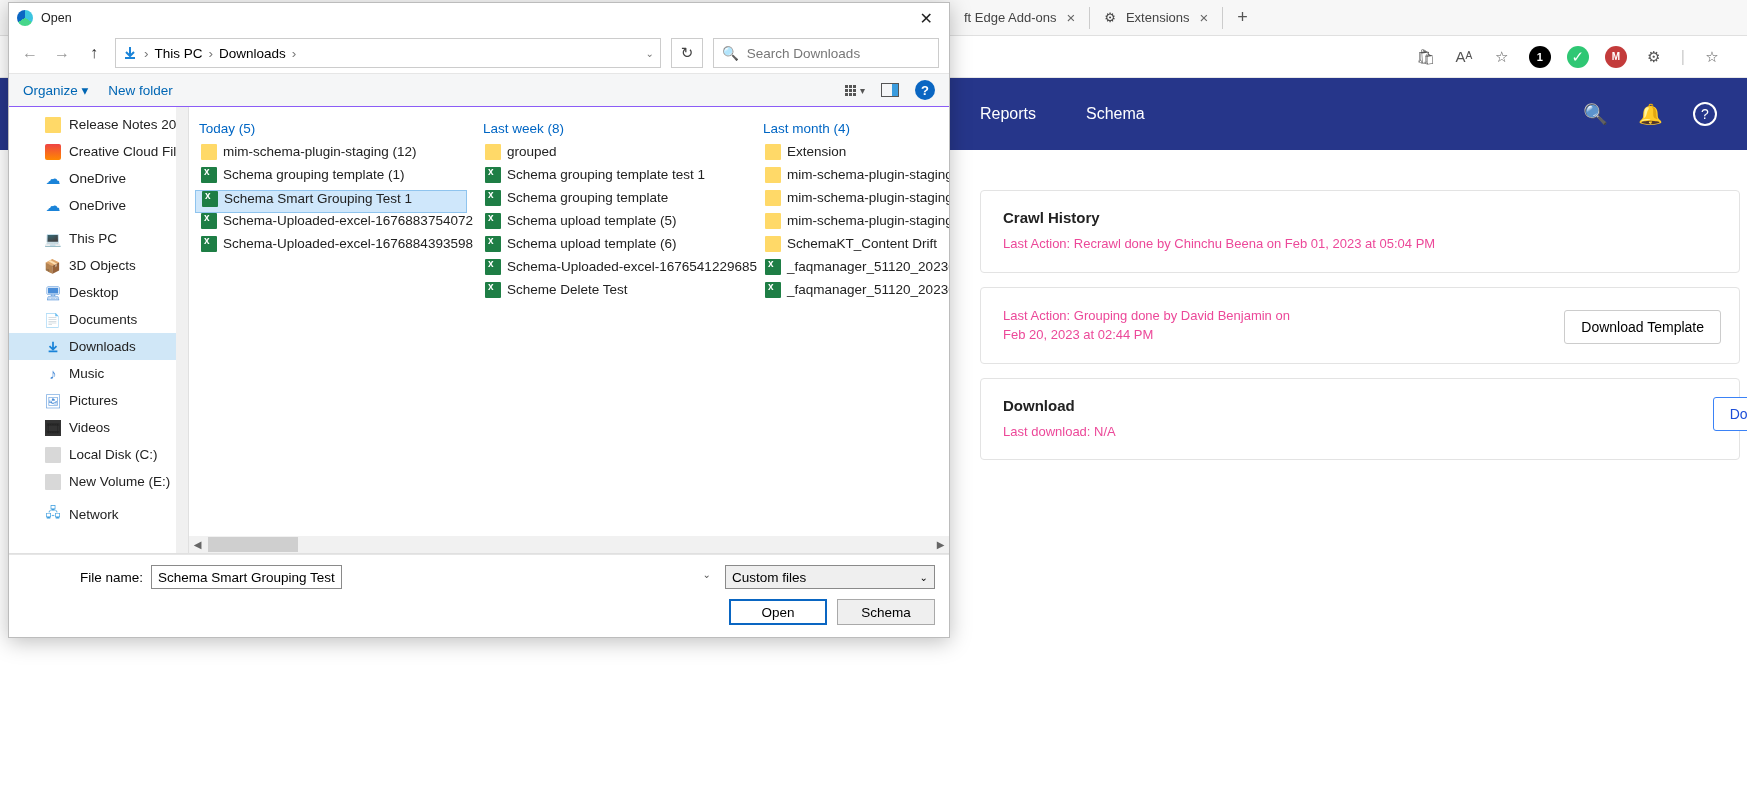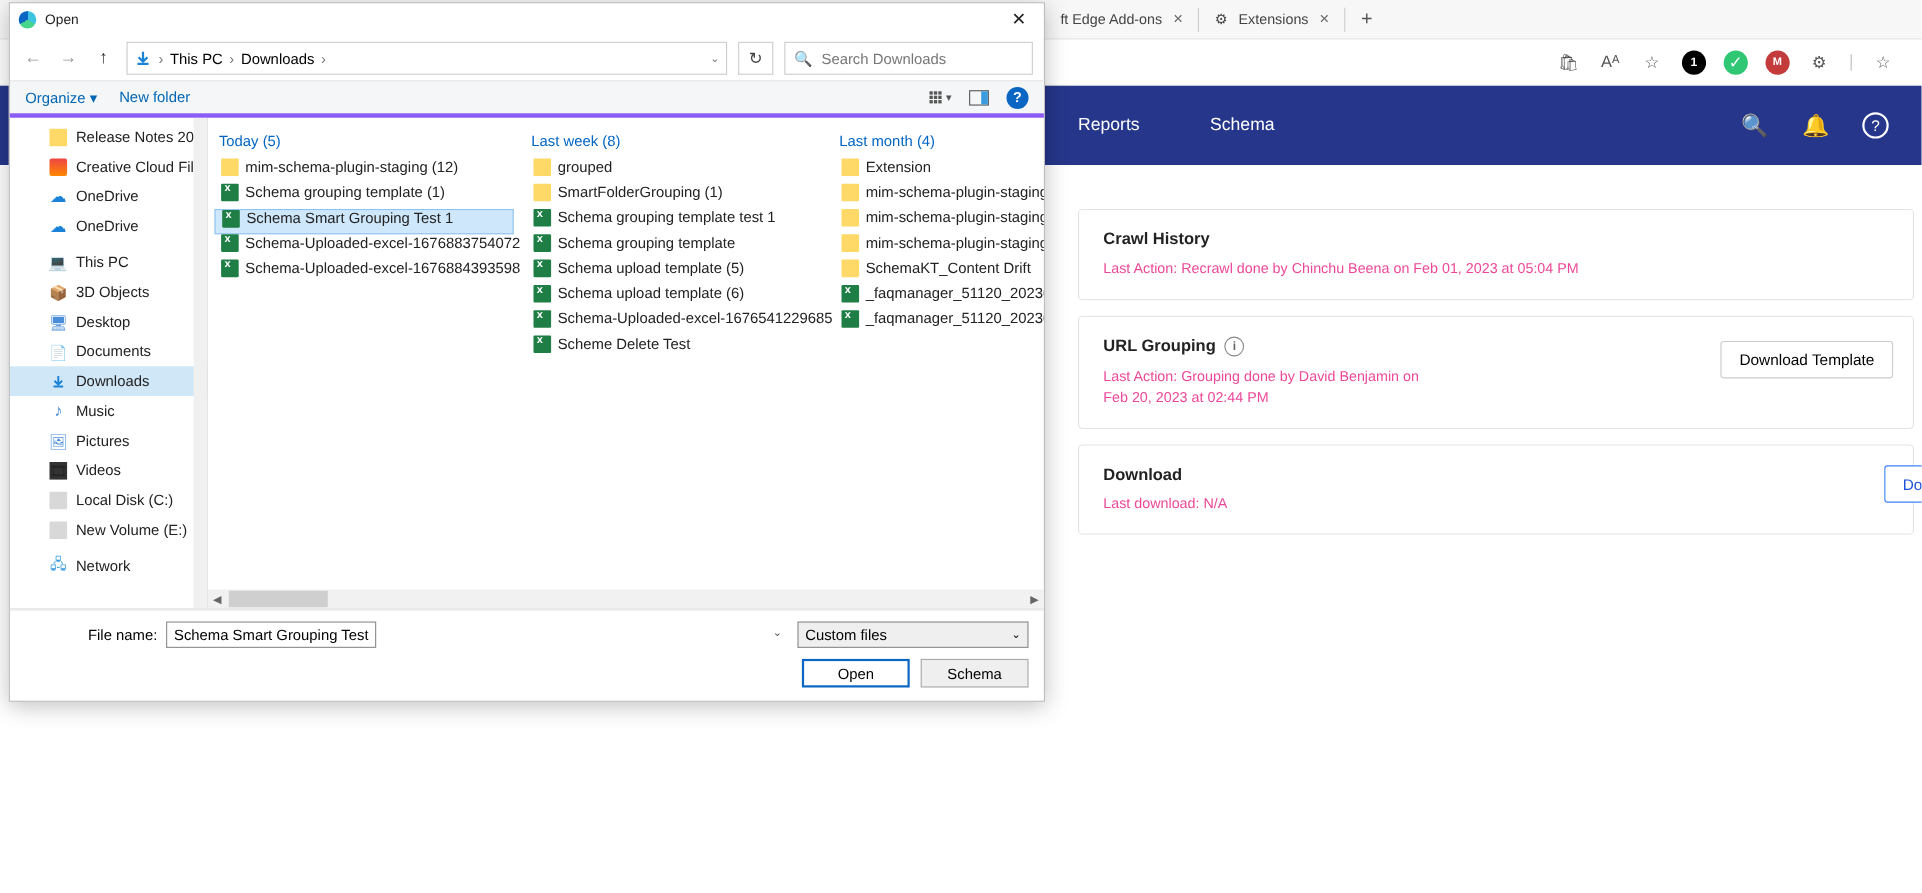--- a/index.html
+++ b/index.html
@@ -15,21 +15,21 @@
 
 .urlbar{display:flex;align-items:center;height:42px;padding:0 14px;gap:10px;background:#fff;border-bottom:1px solid #e8e8e8;}
 .urlbar-left{flex:1;}
 .urlbar-icons{display:flex;align-items:center;gap:16px;margin-left:auto;padding-right:10px;}
 .bi{width:22px;height:22px;display:flex;align-items:center;justify-content:center;font-size:15px;color:#555;border-radius:50%;}
 .bi.circ-black{background:#000;color:#fff;font-size:11px;font-weight:bold;}
 .bi.circ-green{background:#2fc774;color:#fff;}
 .bi.circ-red{background:#c33b3b;color:#fff;font-size:10px;font-weight:bold;}
 
 .appbar{height:72px;background:#26368a;display:flex;align-items:center;padding:0 30px;color:#fff;}
-.appbar .nav{display:flex;gap:64px;margin-left:950px;font-size:16px;}
+.appbar .nav{display:flex;gap:50px;margin-left:950px;font-size:16px;}
 .appbar .right{margin-left:auto;display:flex;gap:30px;font-size:20px;}
 
 .page{padding:40px 0 0 980px; position:relative;}
 .card{border:1px solid #e3e3e3;border-radius:4px;padding:18px 22px;margin-bottom:14px;position:relative;width:760px;}
 .card h3{font-size:15px;font-weight:600;color:#222;margin-bottom:8px;display:flex;align-items:center;gap:8px;}
 .card .info{display:inline-flex;width:18px;height:18px;border:1px solid #888;border-radius:50%;align-items:center;justify-content:center;font-size:11px;color:#666;}
 .card p{font-size:13px;color:#ec4899;line-height:1.5;}
 .card .btn{position:absolute;right:18px;top:22px;border:1px solid #ccc;background:#fff;padding:8px 16px;font-size:14px;border-radius:3px;cursor:pointer;}
 .card .linkbtn{position:absolute;right:-70px;top:18px;border:1px solid #3b82f6;color:#1d4ed8;background:#fff;padding:8px 16px;font-size:14px;border-radius:3px;}
 
@@ -42,21 +42,21 @@
 .navbar{display:flex;align-items:center;gap:10px;height:40px;padding:4px 10px;}
 .navbtn{width:22px;text-align:center;color:#999;font-size:16px;}
 .navbtn.enabled{color:#333;}
 .downarrow{width:16px;height:16px;display:flex;align-items:center;justify-content:center;}
 .downarrow svg{width:16px;height:16px;}
 .crumbbox{flex:1;display:flex;align-items:center;height:30px;border:1px solid #ccc;padding:0 6px;font-size:13.5px;gap:6px;}
 .crumbbox .sep{color:#777;}
 .refresh{width:32px;height:30px;border:1px solid #ccc;display:flex;align-items:center;justify-content:center;font-size:15px;color:#444;}
 .search{flex:0 0 226px;height:30px;border:1px solid #ccc;display:flex;align-items:center;padding:0 8px;gap:8px;color:#777;font-size:13.5px;}
 
-.toolbar{display:flex;align-items:center;height:34px;padding:0 14px;background:#f5f6f7;border-top:1px solid #e6e6e6;border-bottom:4px solid #8b5cf6;font-size:13.5px;gap:20px;}
+.toolbar{display:flex;align-items:center;height:34px;padding:0 14px;background:#f5f6f7;border-top:1px solid #e6e6e6;border-bottom:1px solid #8b5cf6;font-size:13.5px;gap:20px;}
 .toolbar .link{color:#0066b4;cursor:pointer;}
 .toolbar .right{margin-left:auto;display:flex;align-items:center;gap:16px;}
 .viewbtn{display:flex;gap:2px;}
 .viewbtn .g{display:grid;grid-template-columns:repeat(3,3px);grid-template-rows:repeat(3,3px);gap:1px;}
 .viewbtn .g span{background:#555;}
 .help{width:20px;height:20px;border-radius:50%;background:#0a66c2;color:#fff;font-size:13px;display:flex;align-items:center;justify-content:center;font-weight:bold;}
 
 .body{flex:1;display:flex;overflow:hidden;border-bottom:1px solid #e0e0e0;}
 .tree{width:180px;border-right:1px solid #e0e0e0;overflow:hidden;padding-top:4px;position:relative;}
 .tree::after{content:"";position:absolute;right:0;top:0;bottom:0;width:12px;background:linear-gradient(#f0f0f0,#f0f0f0);}
@@ -145,24 +145,20 @@
       <span style="display:inline-flex;width:24px;height:24px;border:2px solid #fff;border-radius:50%;align-items:center;justify-content:center;font-size:14px;">?</span>
     </div>
   </div>
 
   <div class="page">
     <div class="card">
       <h3>Crawl History</h3>
       <p>Last Action: Recrawl done by Chinchu Beena on Feb 01, 2023 at 05:04 PM</p>
     </div>
     <div class="card">
-      <h3>
-        <span>URL Grouping</span>
-        <span class="info">i</span>
-      </h3>
       <p>
         <span>Last Action: Grouping done by David Benjamin on</span><br>
         <span>Feb 20, 2023 at 02:44 PM</span>
       </p>
       <button class="btn">Download Template</button>
     </div>
     <div class="card">
       <h3>Download</h3>
       <p>Last download: N/A</p>
       <button class="linkbtn">Download</button>
@@ -330,24 +326,20 @@
           </div>
       </div>
       <div class="filecol" style="width:280px">
         <div class="grp">Last week (8)</div>
         <div id="col-lastweek">
             <div class="fitem">
               <span class="ico folder"></span>
               <span>grouped</span>
             </div>
             <div class="fitem">
-              <span class="ico folder"></span>
-              <span>SmartFolderGrouping (1)</span>
-            </div>
-            <div class="fitem">
               <span class="ico excel"></span>
               <span>Schema grouping template test 1</span>
             </div>
             <div class="fitem">
               <span class="ico excel"></span>
               <span>Schema grouping template</span>
             </div>
             <div class="fitem">
               <span class="ico excel"></span>
               <span>Schema upload template (5)</span>

